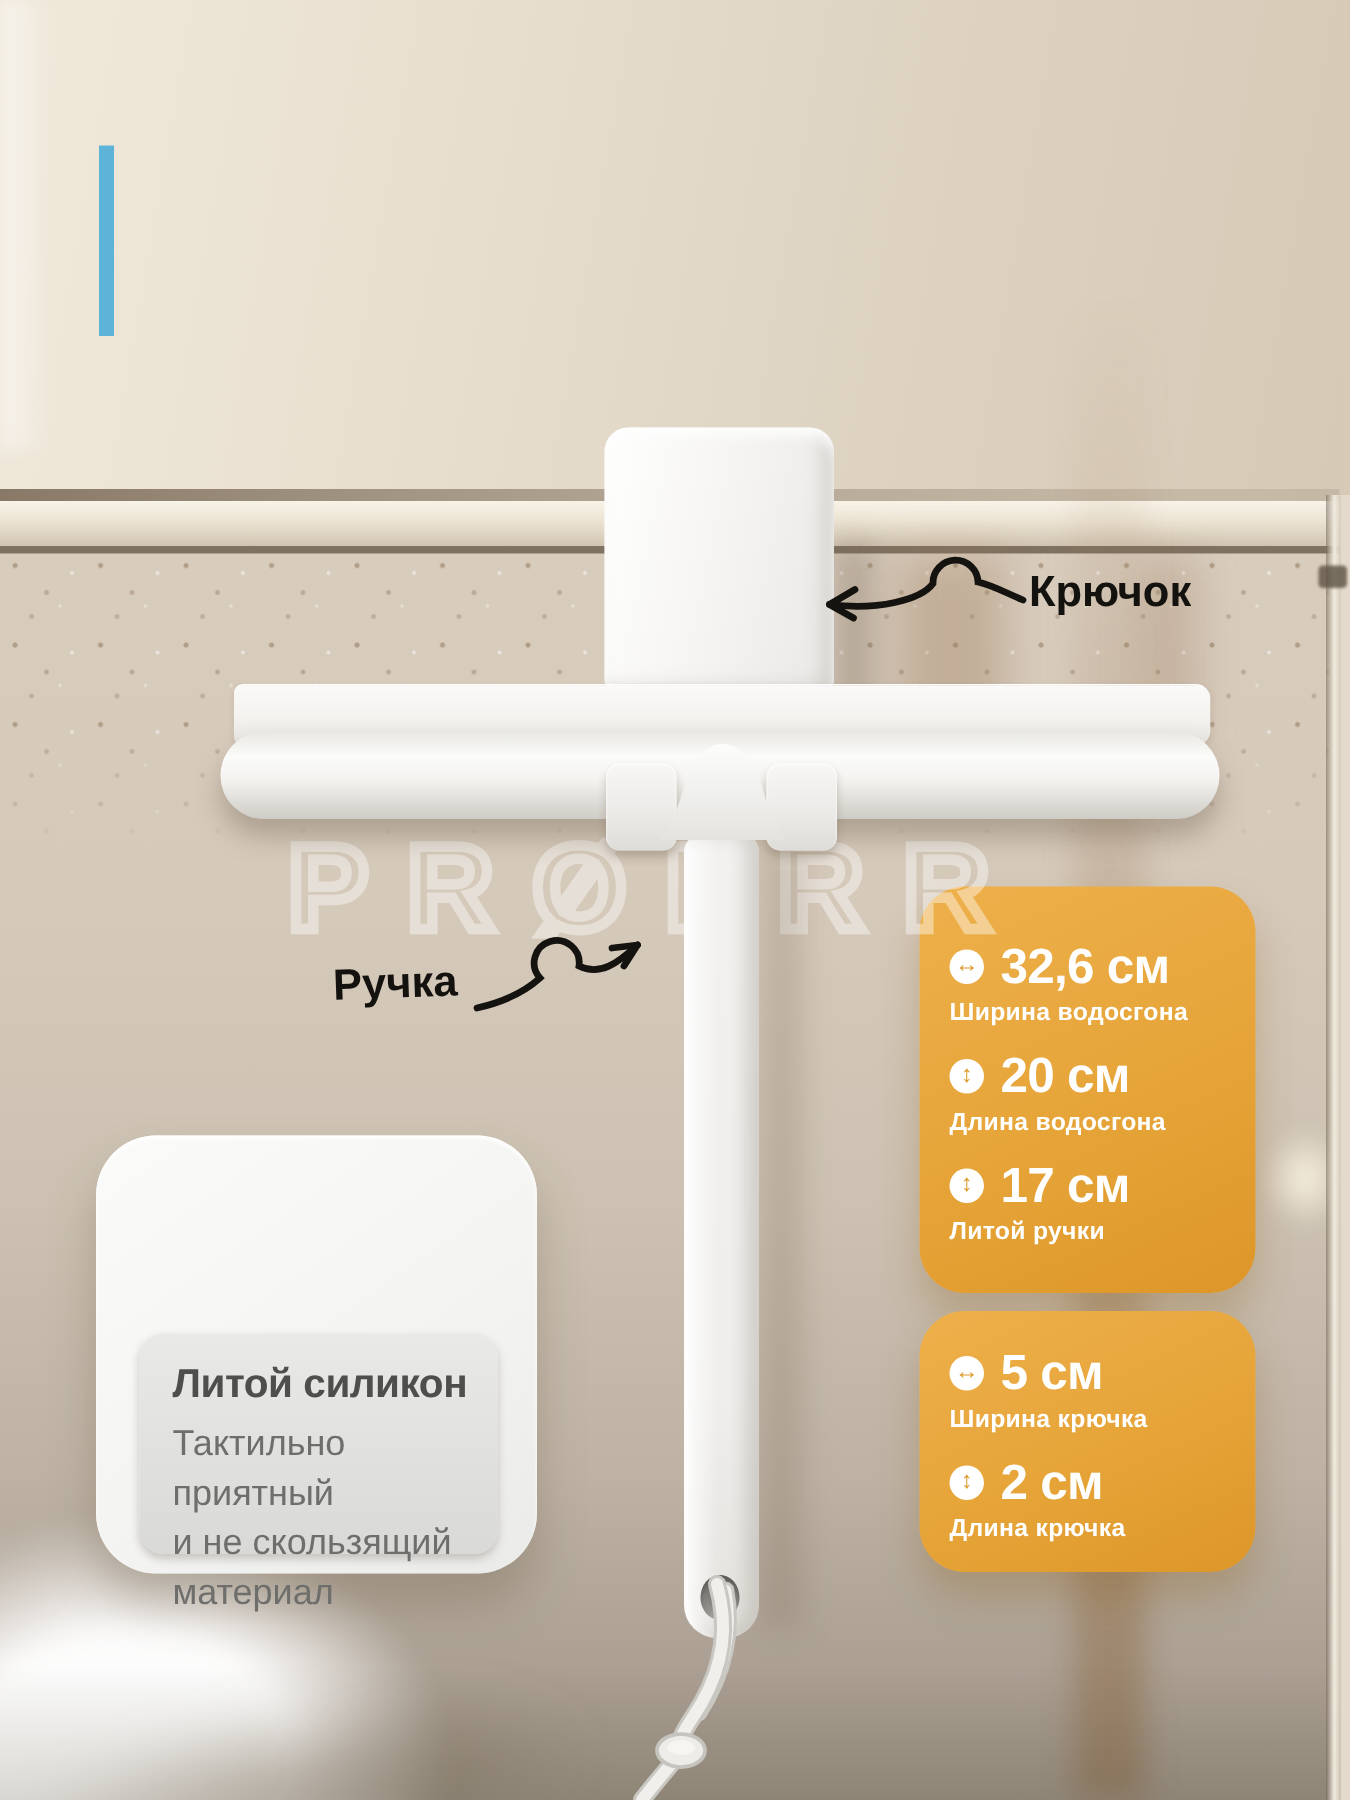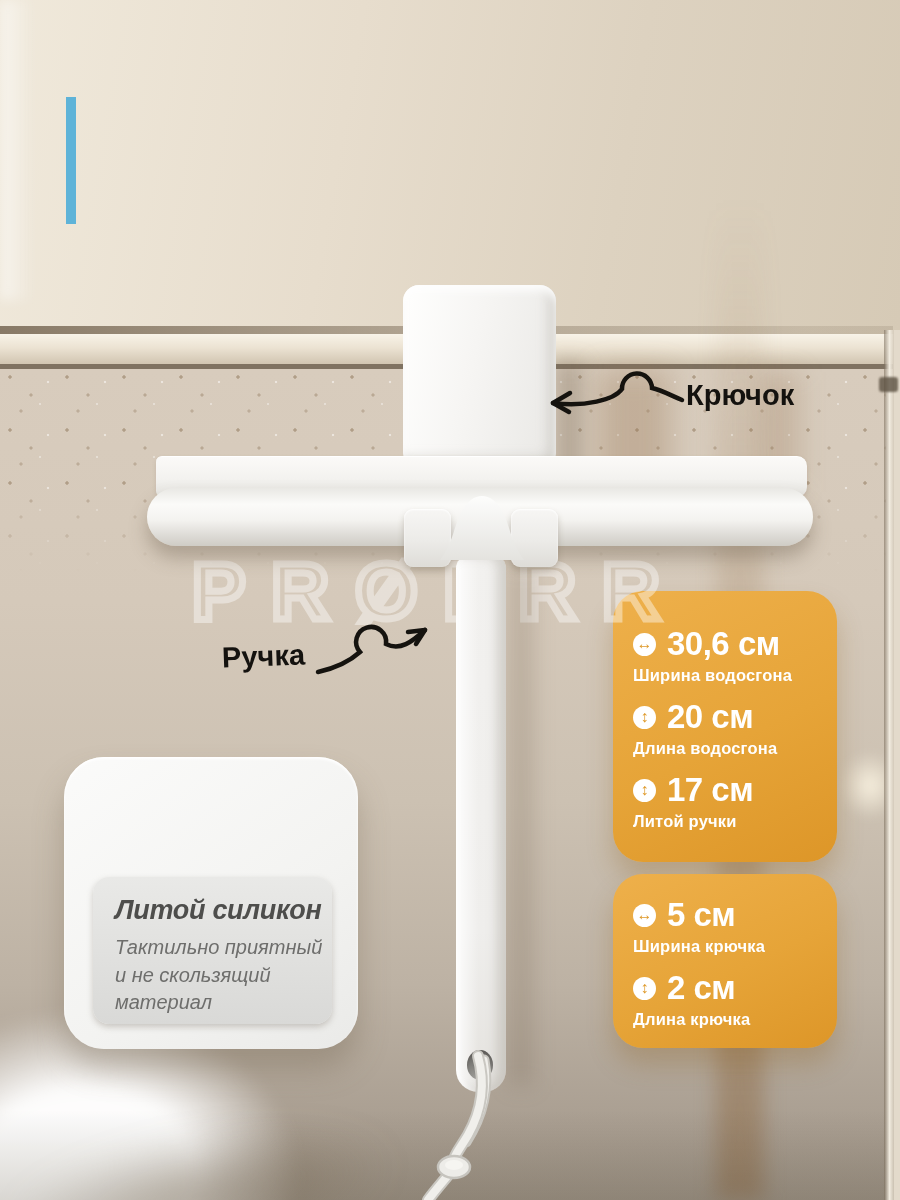--- a/index.html
+++ b/index.html
@@ -103,25 +103,25 @@
   .spec-icon{width:23px;height:23px;border-radius:50%;background:#fff;flex:0 0 auto;
     display:flex;align-items:center;justify-content:center;
     color:#df9a2b;font-weight:700;font-size:16px;line-height:1;}
   .spec-value{font-size:33px;font-weight:700;letter-spacing:-.5px;}
   .spec-label{font-size:16.5px;font-weight:700;margin-top:3px;letter-spacing:.2px;}
 
   
   .material-card{left:64px;top:757px;width:294px;height:292px;border-radius:40px;z-index:5;
     background:linear-gradient(145deg,#fbfbfa 0%,#f3f3f1 60%,#eaeae8 100%);
     box-shadow:0 20px 30px rgba(115,100,80,.35), inset 0 2px 3px #fff;}
-  .material-panel{position:absolute;left:29px;top:120px;width:239px;height:147px;border-radius:16px;
+  .material-panel{position:absolute;left:29px;top:132px;width:239px;height:147px;border-radius:16px;
     background:linear-gradient(180deg,#e9e9e7,#d9d9d7);
-    box-shadow:0 3px 6px rgba(150,145,135,.45);box-sizing:border-box;padding:18px 0 0 22px;font-style:italic;}
+    box-shadow:0 3px 6px rgba(150,145,135,.45);box-sizing:border-box;padding:18px 0 0 22px;}
   .material-title{font-size:27px;font-weight:700;color:#4e4e4c;margin:0 0 8px 0;letter-spacing:-.3px;}
-  .material-desc{font-size:20px;color:#6e6e6c;line-height:1.38;white-space:pre-line;}
+  .material-desc{font-size:24px;color:#6e6e6c;line-height:1.38;white-space:pre-line;}
 </style>
 </head>
 <body>
 
 <div class="stage">
 
   <div class="abs wall"></div>
   <div class="abs wall-left-light"></div>
   <div class="abs frame-top-line"></div>
   <div class="abs frame-bright"></div>
@@ -181,21 +181,21 @@
   <div class="abs callout handle-callout">Ручка</div>
   <svg class="abs arrow-svg handle-arrow" viewBox="0 0 135 88">
     <path d="M10,74 C28,70 42,63 52,54 A15,15 0 1 1 78,46 C92,53 104,44 117,32" fill="none" stroke="#15130f" stroke-width="4.5" stroke-linecap="round"></path>
     <path d="M117,32 L100,34 M117,32 L108,46" fill="none" stroke="#15130f" stroke-width="4.5" stroke-linecap="round"></path>
   </svg>
 
   <div class="abs spec-card card1">
     <div class="spec-row">
       <div class="spec-line">
         <span class="spec-icon">↔</span>
-        <span class="spec-value">30,6 см</span>
+        <span class="spec-value">32,6 см</span>
       </div>
       <div class="spec-label">Ширина водосгона</div>
     </div>
     <div class="spec-row">
       <div class="spec-line">
         <span class="spec-icon">↕</span>
         <span class="spec-value">20 см</span>
       </div>
       <div class="spec-label">Длина водосгона</div>
     </div>

